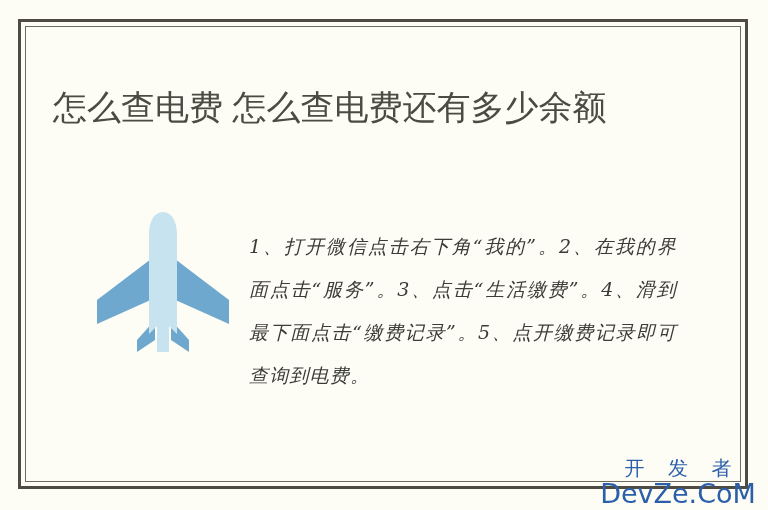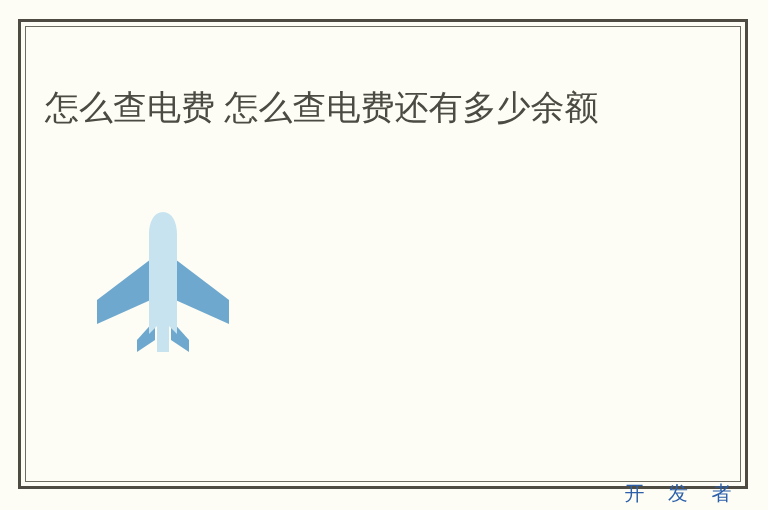--- a/index.html
+++ b/index.html
@@ -46,21 +46,21 @@
     position: absolute;
     left: 25px;
     top: 26px;
     width: 716px;
     height: 456px;
     box-sizing: border-box;
   }
 
   .title {
     position: absolute;
-    left: 20px;
+    left: 28px;
     top: 33px;
     width: 620px;
     font-size: 34px;
     line-height: 50px;
     color: #4b4a43;
     font-family: "Liberation Sans", "DejaVu Sans", sans-serif;
     font-weight: 400;
     letter-spacing: 0px;
   }
 
@@ -148,21 +148,23 @@
           <path d="M62 44 L62 86 L4 112 L4 88 Z" fill="#6fa8ce"></path>
           <path d="M78 44 L78 86 L136 112 L136 88 Z" fill="#6fa8ce"></path>
 
           <path d="M62 108 L62 128 L44 140 L44 128 Z" fill="#6fa8ce"></path>
           <path d="M78 108 L78 128 L96 140 L96 128 Z" fill="#6fa8ce"></path>
 
           <path d="M70 0 C61 0 56 10 56 22 L56 122 L64 114 L64 140 L76 140 L76 114 L84 122 L84 22 C84 10 79 0 70 0 Z" fill="#c7e3f0"></path>
         </svg>
       </div>
 
+      <p class="body-text">1、打开微信点击右下角“我的”。2、在我的界面点击“服务”。3、点击“生活缴费”。4、滑到最下面点击“缴费记录”。5、点开缴费记录即可查询到电费。</p>
 
     </div>
   </div>
 
   <div class="watermark">
     <div class="wm-cn">开 发 者</div>
+    <div class="wm-en">DevZe.CoM</div>
   </div>
 
 </div>
 
 </body></html>

